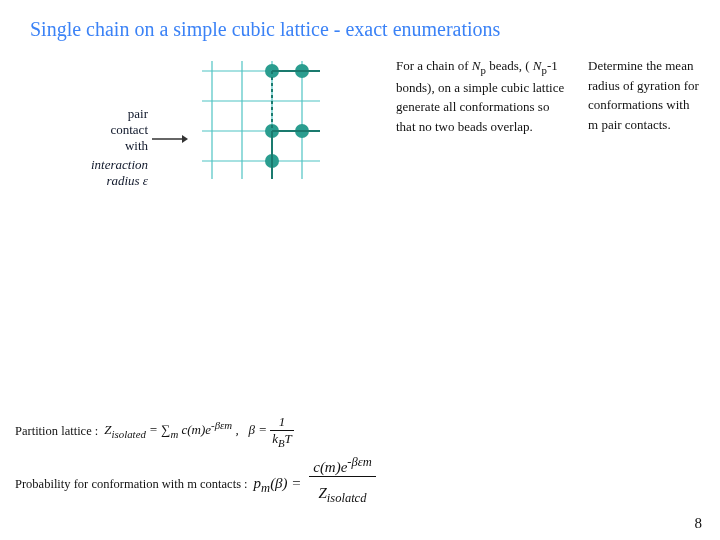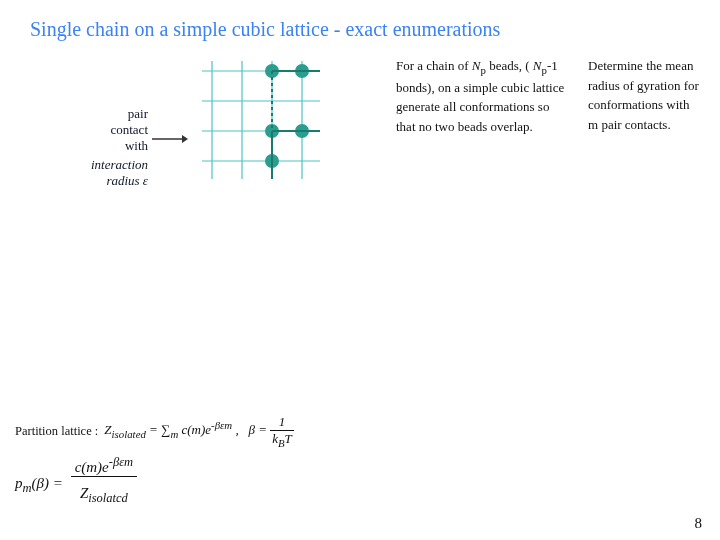--- a/index.html
+++ b/index.html
@@ -179,20 +179,21 @@
 <div class="bottom-section">
 
   <div class="formula-row">
     <span>Partition lattice :</span>
     <span style="font-style: italic; font-size: 13px;">
       Z<sub>isolated</sub> = ∑<sub>m</sub> c(m)e<sup>-βεm</sup> ,&nbsp;&nbsp; β = <span style="display:inline-block; text-align:center; vertical-align: middle;"><span style="display:block; border-bottom: 1px solid #111; padding: 0 2px;">1</span><span style="display:block; padding: 0 2px; font-size:13px;">k<sub>B</sub>T</span></span>
     </span>
   </div>
 
   <div class="formula-row">
+    <span>Probability for conformation with m contacts :</span>
     <span style="font-style: italic; font-size: 15px;">
       p<sub>m</sub>(β) = 
       <span style="display:inline-block; text-align:center; vertical-align: middle; margin-left: 4px;">
         <span style="display:block; border-bottom: 1px solid #111; padding: 0 4px;">c(m)e<sup>-βεm</sup></span>
         <span style="display:block; padding: 8px 4px; font-family: Liberation Serif, serif;">Z<sub>isolatcd</sub></span>
       </span>
     </span>
   </div>
 
 

